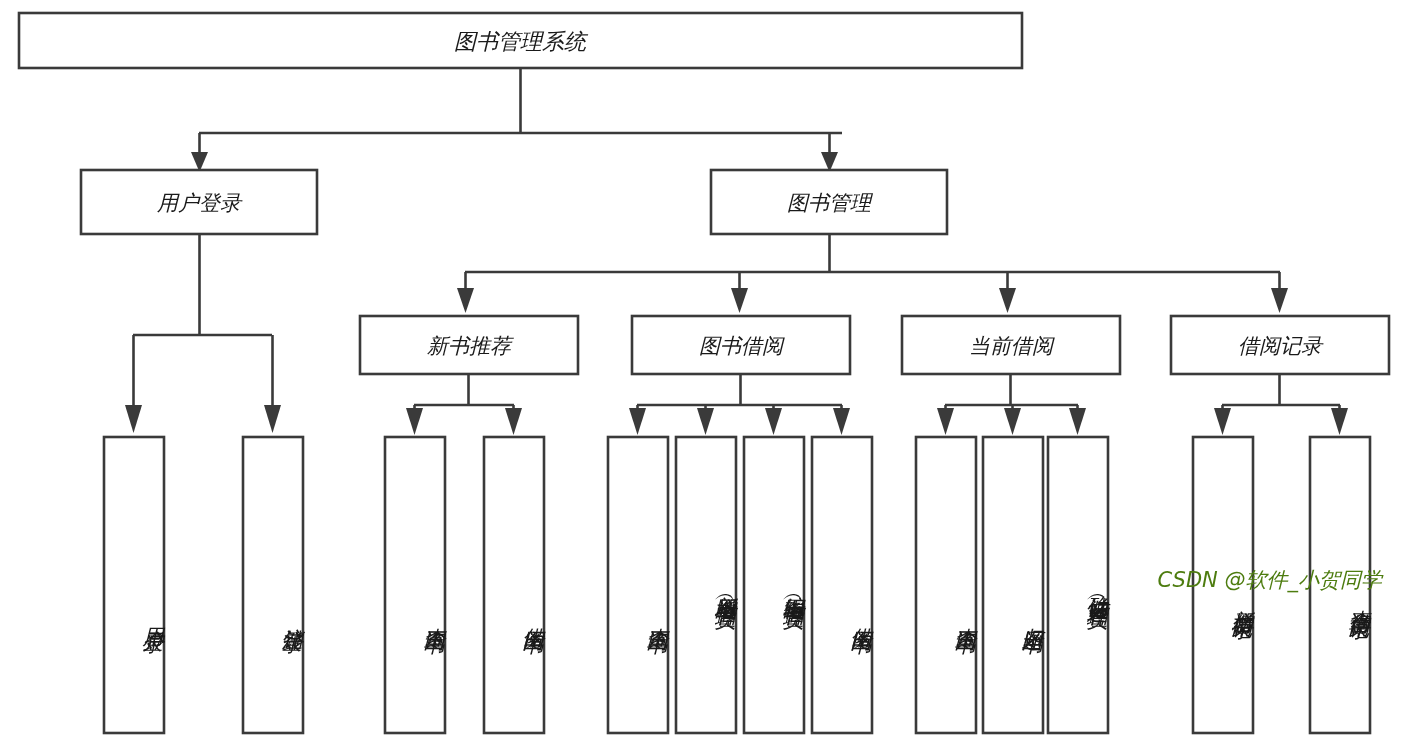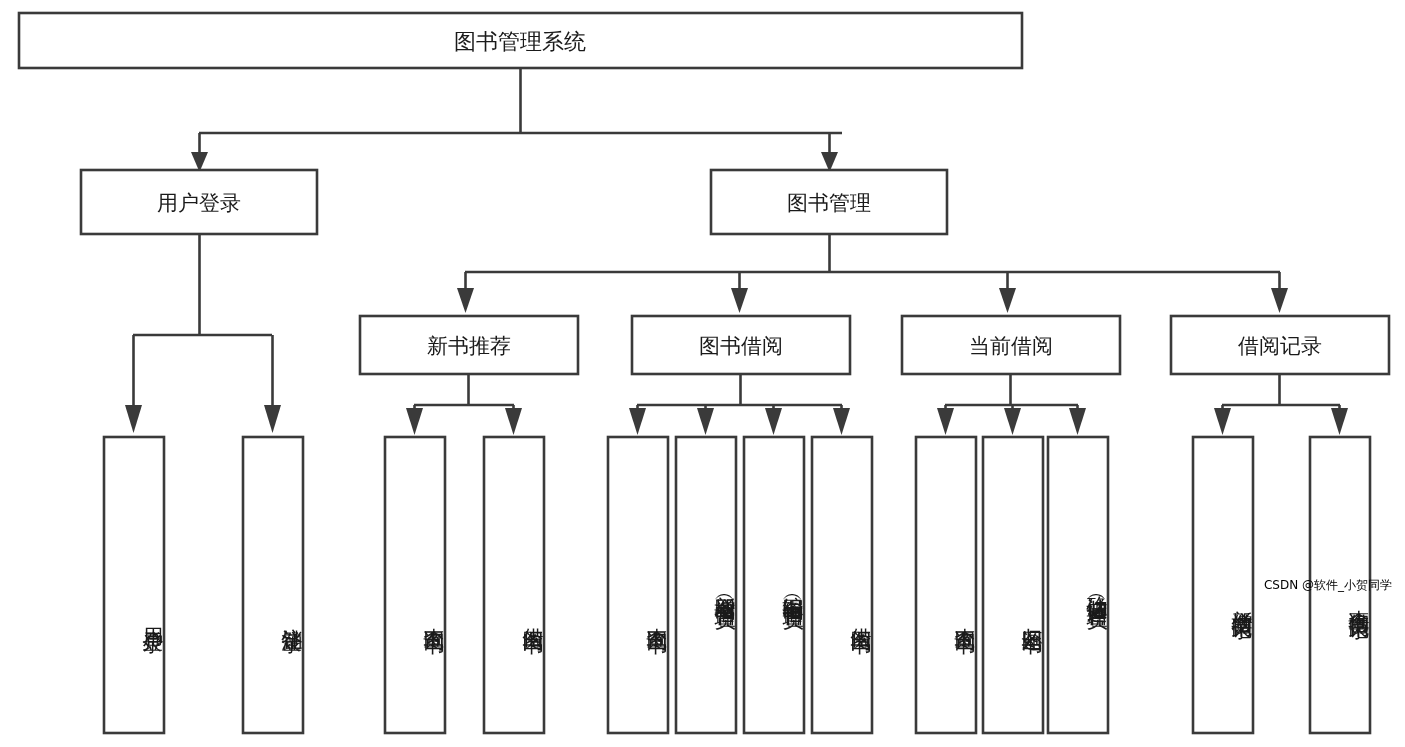--- a/index.html
+++ b/index.html
@@ -11,20 +11,21 @@
     width: 1405px;
     height: 747px;
     font-family: "DejaVu Sans", "Liberation Sans", sans-serif;
     overflow: hidden;
   }
   #diagram-root {
     position: relative;
     width: 1405px;
     height: 598px;
     background: #ffffff;
+    font-style: italic;
   }
   svg#tree-svg {
     position: absolute;
     left: 0;
     top: 0;
     width: 1405px;
     height: 747px;
     display: block;
   }
   .node-box {
@@ -62,25 +63,25 @@
     color: #1a1a1a;
     letter-spacing: 2px;
     display: flex;
     align-items: flex-start;
     justify-content: center;
     white-space: nowrap;
     pointer-events: none;
   }
   .watermark {
     position: absolute;
-    right: 13px;
+    right: 23px;
     bottom: 4px;
     font-family: "DejaVu Sans", "Liberation Sans", sans-serif;
-    font-size: 12px;
-    color: #000000;
+    font-size: 21px;
+    color: #4d7c0f;
     white-space: nowrap;
     user-select: none;
   }
 </style>
 </head>
 <body>
 
 <div id="diagram-root">
 
   <svg id="tree-svg" viewBox="0 0 1405 747">

